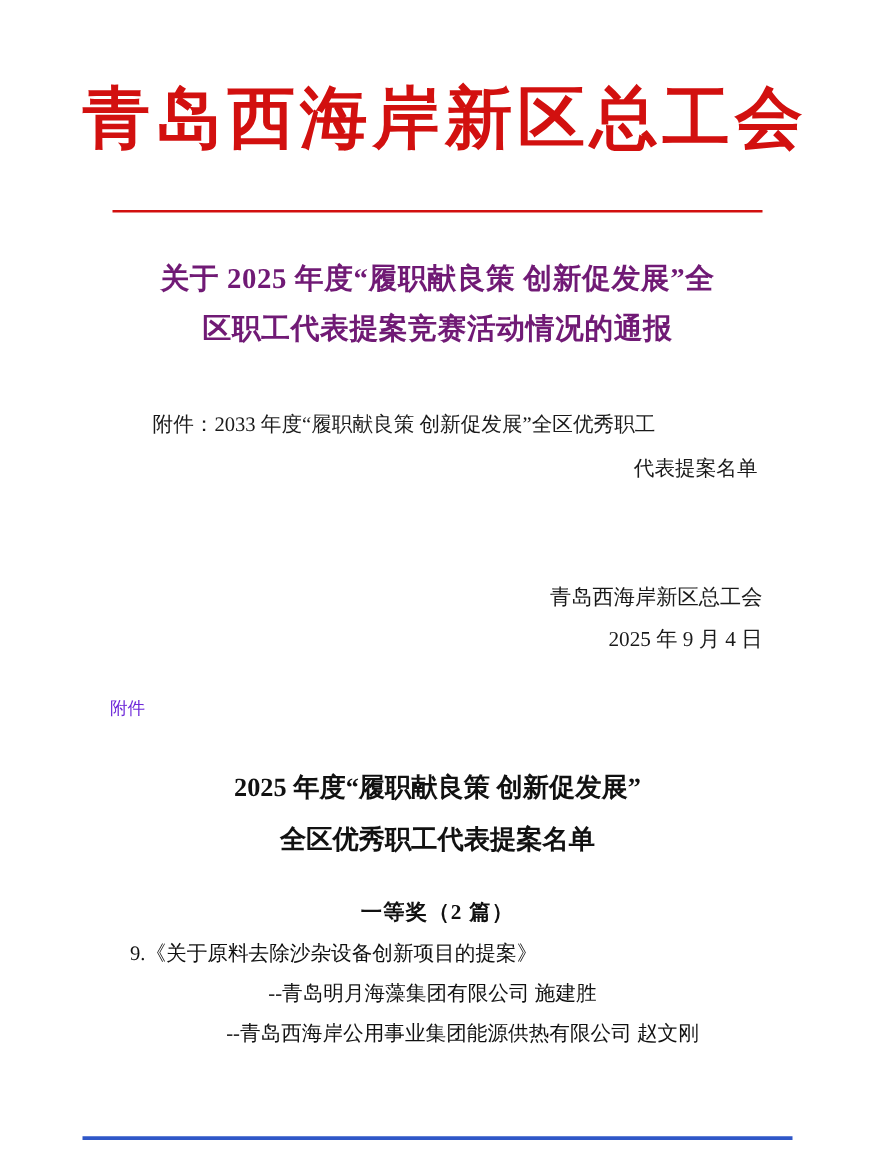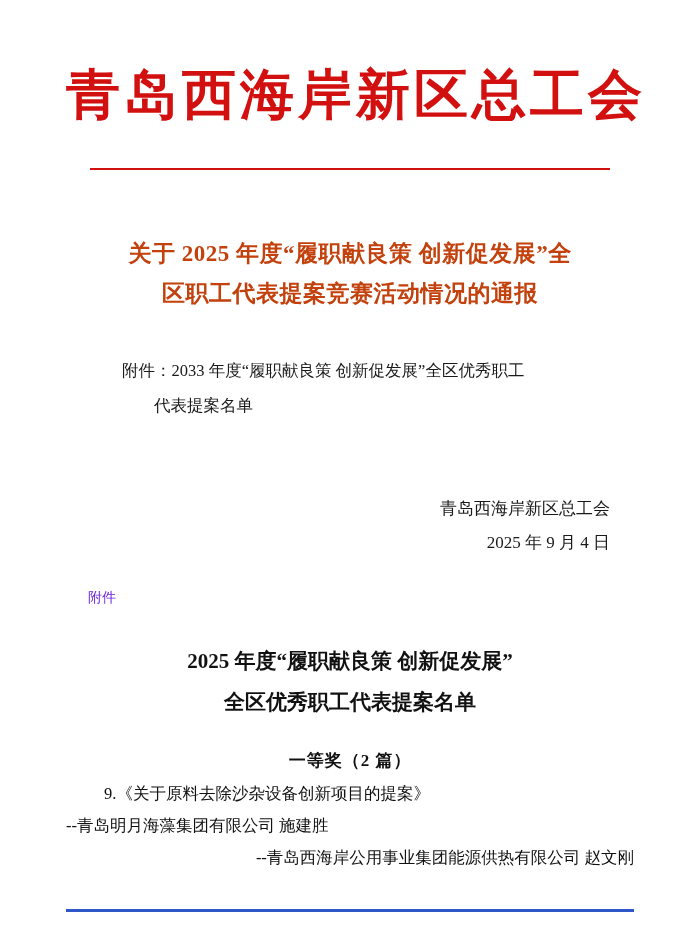--- a/index.html
+++ b/index.html
@@ -39,42 +39,43 @@
   }
   .masthead-rule {
     margin: 40px auto 0 auto;
     width: 520px;
     height: 2px;
     background: #d2100f;
   }
 
   
   .notice-title {
-    margin-top: 64px;
+    margin-top: 33px;
     text-align: center;
     font-weight: bold;
     font-size: 23px;
     line-height: 1.75;
     letter-spacing: 0.5px;
-    color: #c2410c;
+    color: #701a75;
     padding: 0 10px;
   }
 
   
   .attach-ref {
     margin-top: 40px;
     font-size: 16.5px;
     line-height: 2.1;
     color: #1a1a1a;
     padding-left: 56px;
     padding-right: 28px;
     text-indent: 0;
   }
   .attach-ref .line2 {
     padding-left: 32px;
+    text-align: right;
   }
 
   
   .signature {
     margin-top: 68px;
     text-align: right;
     font-size: 17px;
     line-height: 2.05;
     padding-right: 24px;
     color: #1a1a1a;
@@ -109,25 +110,25 @@
 
   .entry {
     font-size: 16.5px;
     line-height: 1.95;
     color: #111;
   }
   .entry-title {
     padding-left: 38px;
   }
   .entry-org {
-    text-align: left;
+    text-align: center;
     padding-right: 8px;
   }
   .entry-org.indent-2 {
-    text-align: right;
+    text-align: center;
     padding-right: 0;
     padding-left: 40px;
   }
 
   
   .blue-rule {
     position: absolute;
     left: 66px;
     right: 66px;
     height: 3px;

